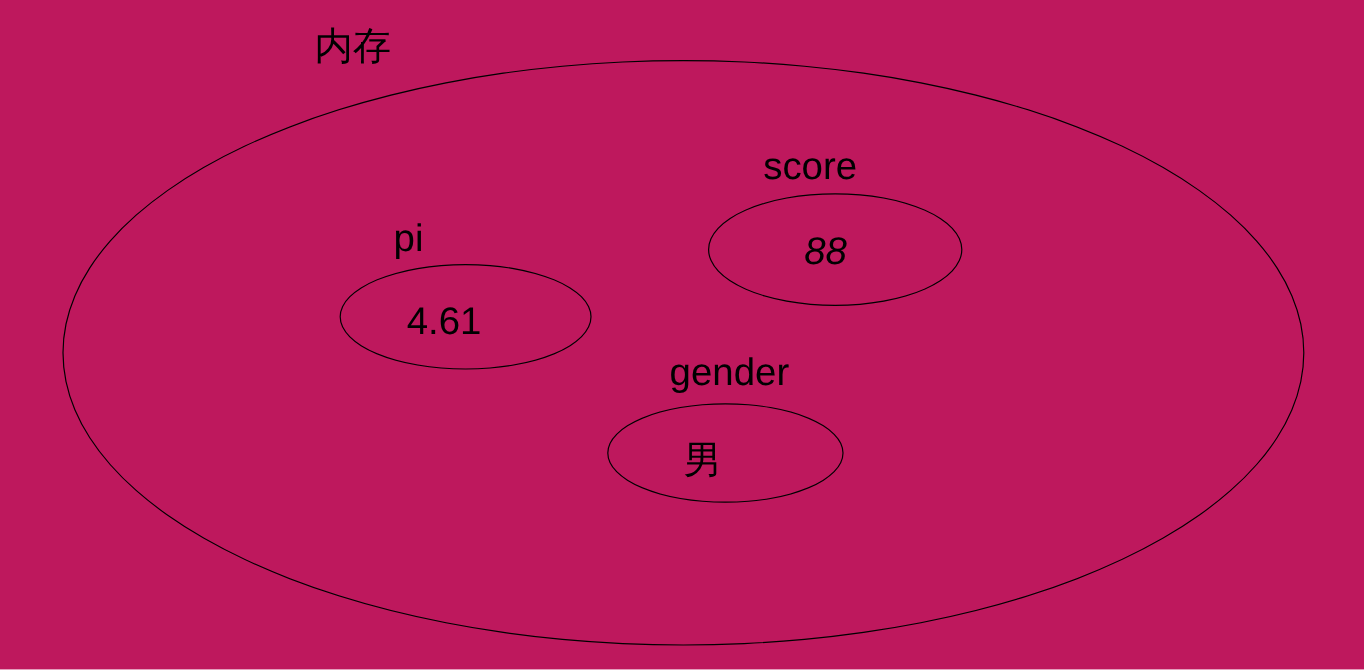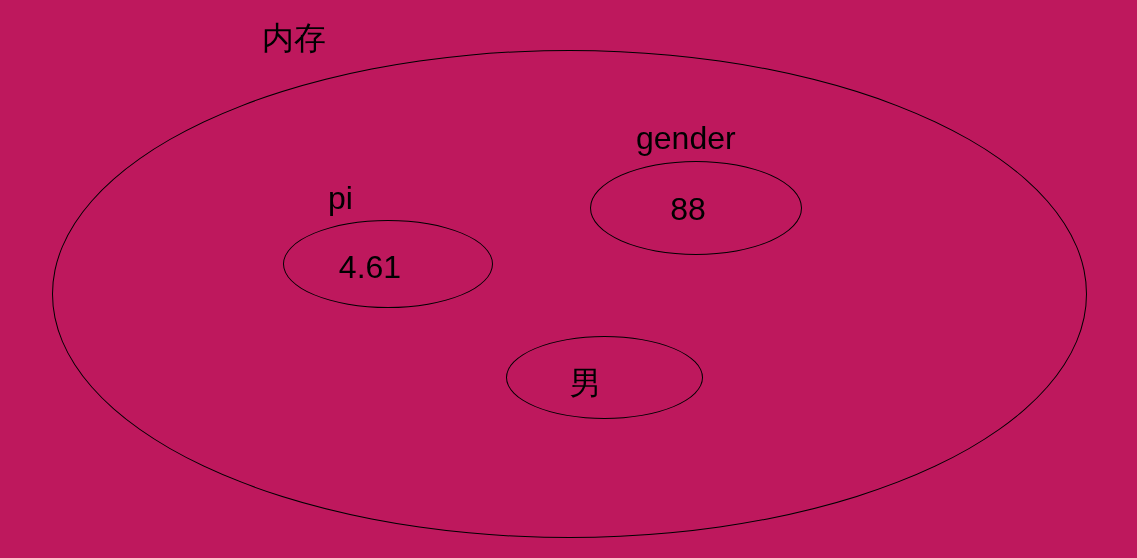--- a/index.html
+++ b/index.html
@@ -75,39 +75,40 @@
     left: 558px;
     top: 294px;
   }
   .value {
     font-size: 32px;
     line-height: 1;
     white-space: nowrap;
     color: #000000;
   }
   .value.pi-value     { transform: translate(-18px, 3px); }
-  .value.score-value  { transform: translate(-8px, 1px); }
+  .value.score-value  { transform: translate(-8px, 1px); font-style: italic; }
   .value.gender-value { transform: translate(-19px, 5px); }
 </style>
 </head>
 <body>
 
 <div class="canvas">
 
   <div class="label diagram-title">内存</div>
 
   <div class="ellipse big-ellipse"></div>
 
   <div class="label pi-label">pi</div>
   <div class="ellipse var-ellipse pi">
     <span class="value pi-value">4.61</span>
   </div>
 
-  <div class="label score-label">gender</div>
+  <div class="label score-label">score</div>
   <div class="ellipse var-ellipse score">
     <span class="value score-value">88</span>
   </div>
 
+  <div class="label gender-label">gender</div>
   <div class="ellipse var-ellipse gender">
     <span class="value gender-value">男</span>
   </div>
 
 </div>
 
 </body></html>

